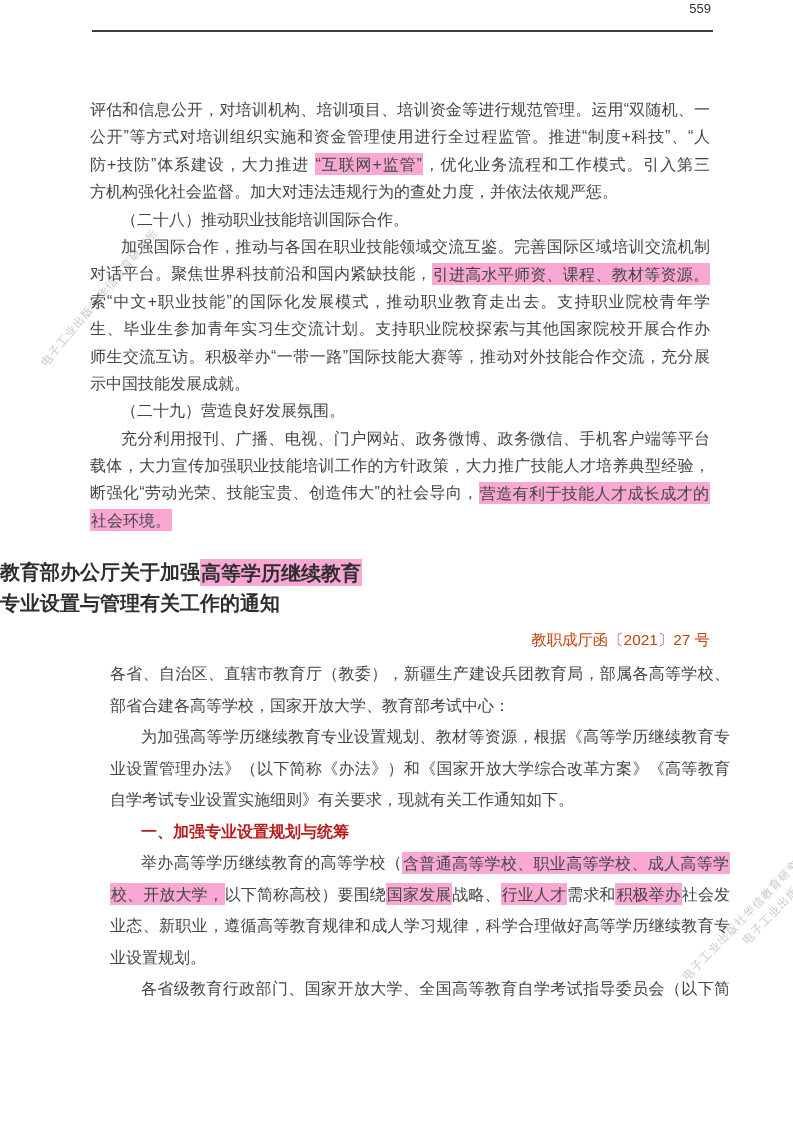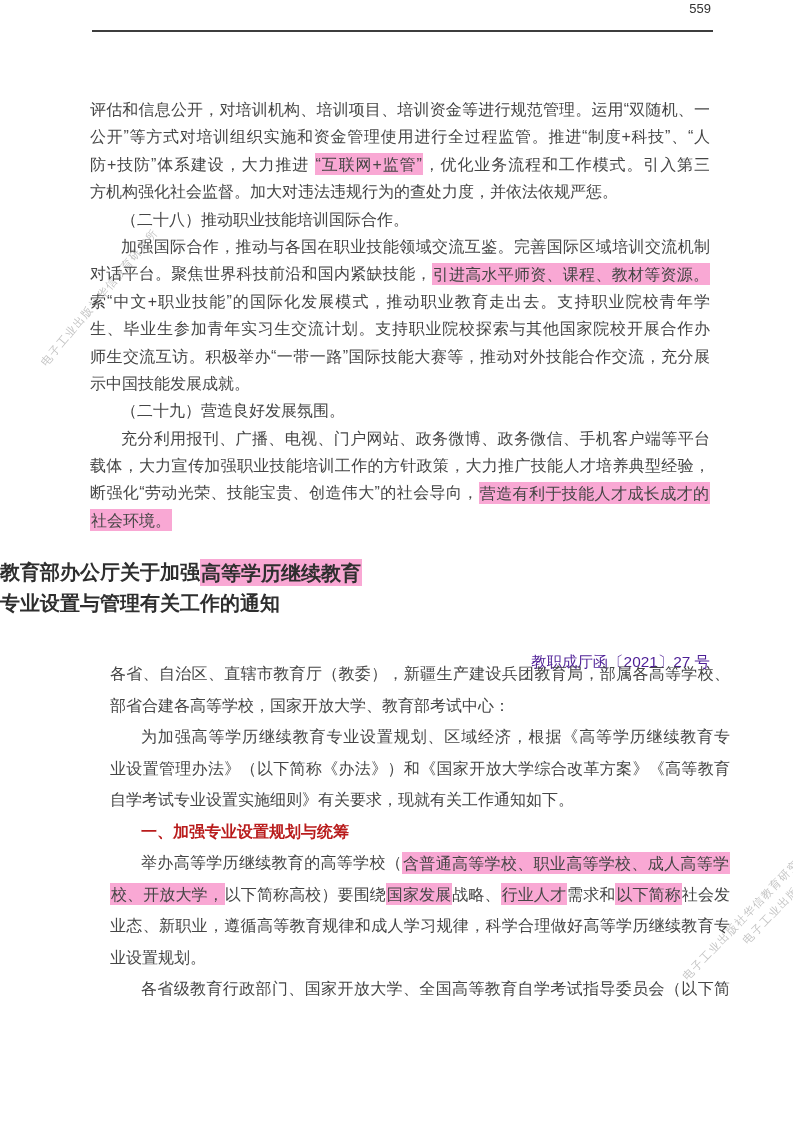--- a/index.html
+++ b/index.html
@@ -27,22 +27,22 @@
   .line.last { text-align-last:left; }
   .line.indent { text-indent:31px; }
   .line.bold { font-weight:bold; color:#b91c1c; }
   .hl { background:#f9a8d4; padding:2.5px 1px; }
   .title {
     position:absolute; left:0; right:0; top:557px; text-align:center;
     font-size:20px; font-weight:bold; color:#2e2e2e;
   }
   .title .tline { height:31px; line-height:31px; }
   .docnum {
-    position:absolute; right:83px; top:651px; height:22px; line-height:22px;
-    font-size:15.4px; color:#4c1d95;margin-left:25px;
+    position:absolute; right:83px; top:629px; height:22px; line-height:22px;
+    font-size:15.4px; color:#c2410c;margin-left:25px;
   }
   .wm {
     position:absolute; font-size:11px; letter-spacing:1.5px;
     color:rgba(122,122,122,0.45); white-space:nowrap;
     transform:rotate(-50deg); pointer-events:none;
   }
   .wm1 { left:12px;  top:290px; }
   .wm2 { left:658px; top:908px; transform:rotate(-46deg); }
   .wm3 { left:718px; top:872px; transform:rotate(-46deg); }
 </style>
@@ -80,24 +80,24 @@
   <div class="title" id="title">
       <div class="tline line last"><span class="">教育部办公厅关于加强</span><span class="hl">高等学历继续教育</span></div>
       <div class="tline line last"><span class="">专业设置与管理有关工作的通知</span></div>
     </div>
 
   <div class="docnum">教职成厅函〔2021〕27 号</div>
 
   <div class="sec sec2" id="sec2">
       <div class="line"><span class="">各省、自治区、直辖市教育厅（教委），新疆生产建设兵团教育局，部属各高等学校、</span></div>
       <div class="line last"><span class="">部省合建各高等学校，国家开放大学、教育部考试中心：</span></div>
-      <div class="line indent"><span class="">为加强高等学历继续教育专业设置规划、区域经济，根据《高等学历继续教育专</span></div>
+      <div class="line indent"><span class="">为加强高等学历继续教育专业设置规划、教材等资源，根据《高等学历继续教育专</span></div>
       <div class="line"><span class="">业设置管理办法》（以下简称《办法》）和《国家开放大学综合改革方案》《高等教育</span></div>
       <div class="line last"><span class="">自学考试专业设置实施细则》有关要求，现就有关工作通知如下。</span></div>
       <div class="line indent last bold"><span class="">一、加强专业设置规划与统筹</span></div>
       <div class="line indent"><span class="">举办高等学历继续教育的高等学校（</span><span class="hl">含普通高等学校、职业高等学校、成人高等学</span></div>
-      <div class="line"><span class="hl">校、开放大学，</span><span class="">以下简称高校）要围绕</span><span class="hl">国家发展</span><span class="">战略、</span><span class="hl">行业人才</span><span class="">需求和</span><span class="hl">以下简称</span><span class="">社会发</span></div>
+      <div class="line"><span class="hl">校、开放大学，</span><span class="">以下简称高校）要围绕</span><span class="hl">国家发展</span><span class="">战略、</span><span class="hl">行业人才</span><span class="">需求和</span><span class="hl">积极举办</span><span class="">社会发</span></div>
       <div class="line"><span class="">业态、新职业，遵循高等教育规律和成人学习规律，科学合理做好高等学历继续教育专</span></div>
       <div class="line last"><span class="">业设置规划。</span></div>
       <div class="line indent"><span class="">各省级教育行政部门、国家开放大学、全国高等教育自学考试指导委员会（以下简</span></div>
     </div>
 
 </div>
 
 </body></html>

